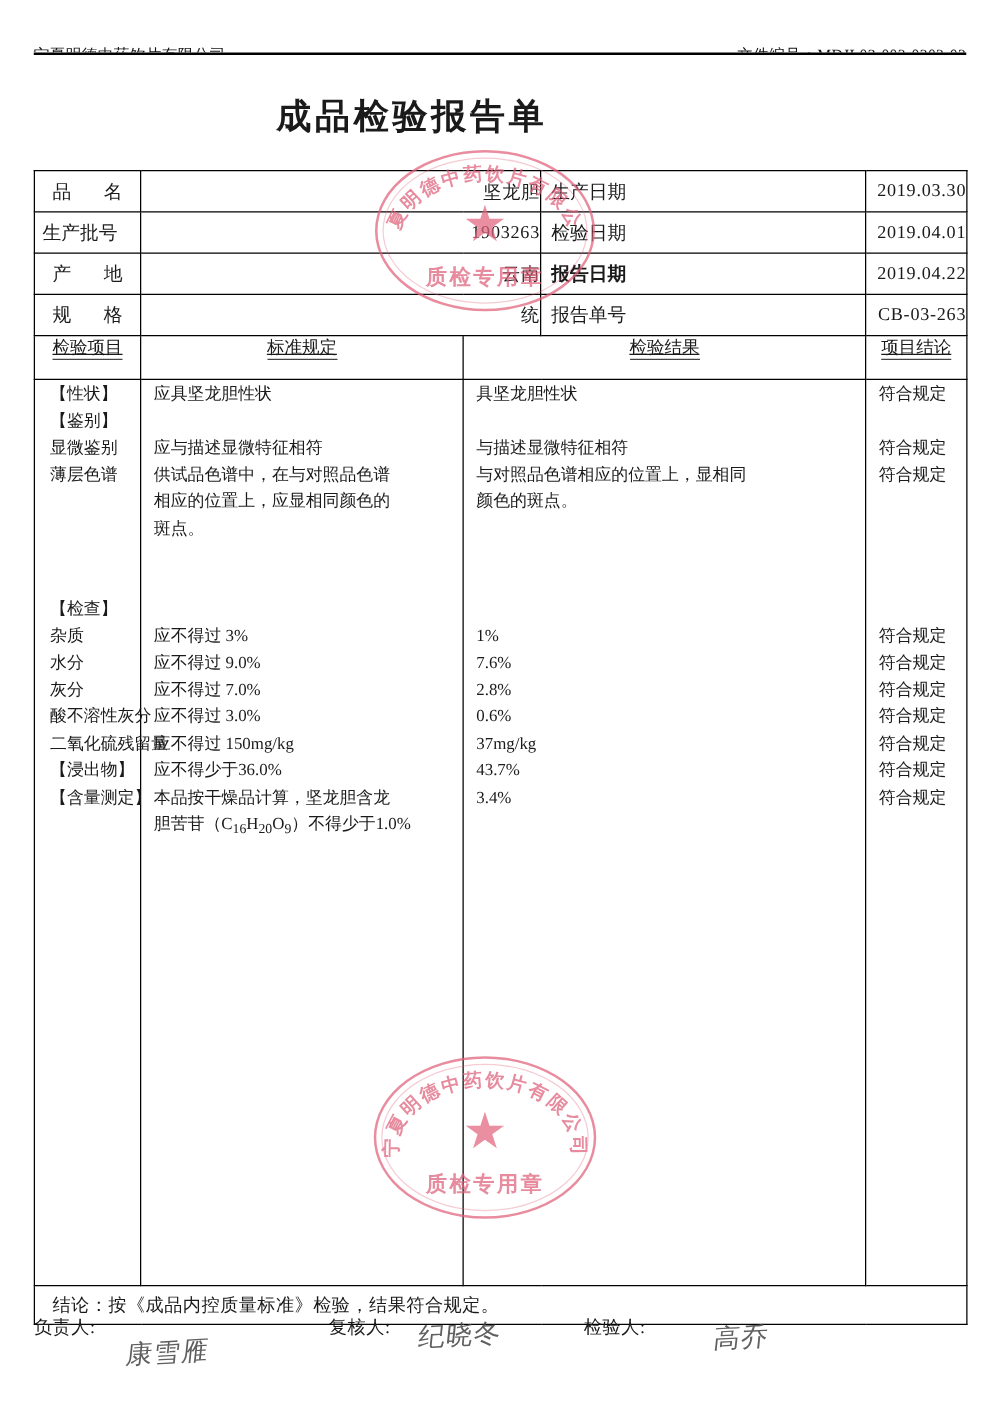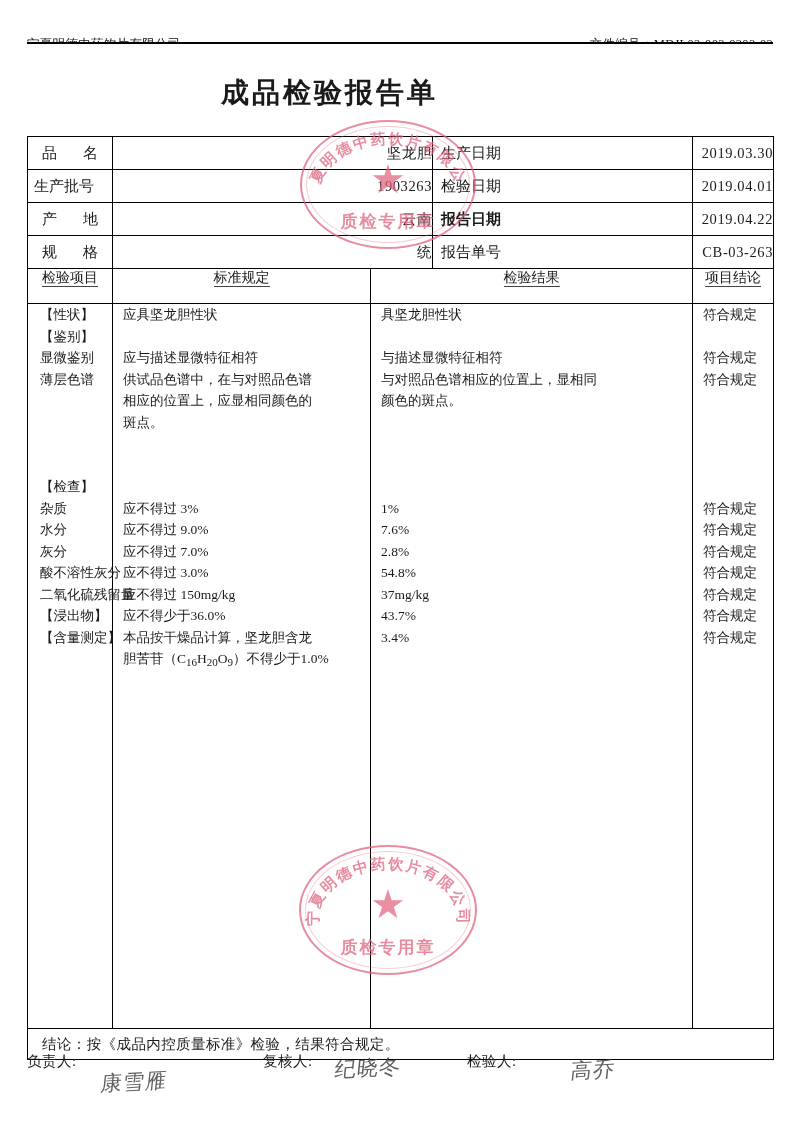--- a/index.html
+++ b/index.html
@@ -97,20 +97,21 @@
   .colhead {
     text-align: center;
     font-size: 14px;
     padding: 6px 0 0 0;
     height: 34px;
     vertical-align: top;
   }
   .colhead span {
     border-bottom: 1px solid #444;
     padding-bottom: 1px;
+    text-decoration: underline;
   }
 
   
   .bodycell {
     height: 724px;
     vertical-align: top;
     padding: 12px 0 0 0;
     font-size: 13.5px;
     line-height: 21.5px;
   }
@@ -349,21 +350,21 @@
             <div class="row-line">与描述显微特征相符</div>
             <div class="row-line">与对照品色谱相应的位置上，显相同</div>
             <div class="row-line">颜色的斑点。</div>
             <div class="row-line blank">&nbsp;</div>
             <div class="row-line blank">&nbsp;</div>
             <div class="row-line blank">&nbsp;</div>
             <div class="row-line blank">&nbsp;</div>
             <div class="row-line">1%</div>
             <div class="row-line">7.6%</div>
             <div class="row-line">2.8%</div>
-            <div class="row-line">54.8%</div>
+            <div class="row-line">0.6%</div>
             <div class="row-line">37mg/kg</div>
             <div class="row-line">43.7%</div>
             <div class="row-line">3.4%</div>
           </div>
     </td>
     <td class="bodycell">
       <div class="pad-c" id="col-conclusion">
             <div class="row-line">符合规定</div>
             <div class="row-line blank">&nbsp;</div>
             <div class="row-line">符合规定</div>

